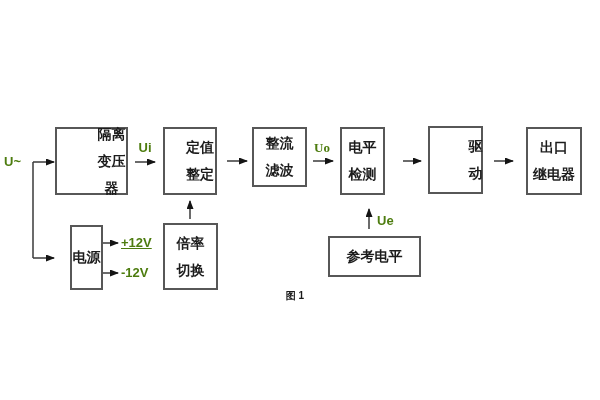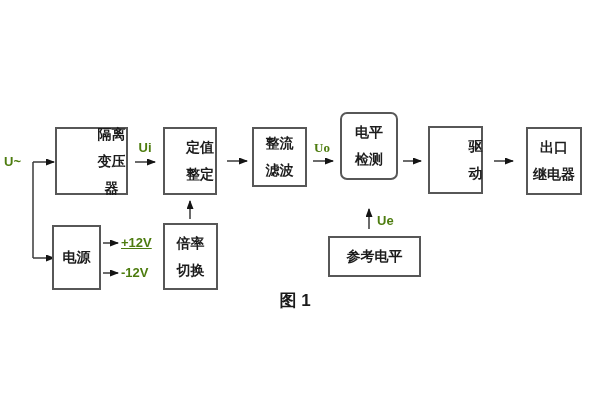--- a/index.html
+++ b/index.html
@@ -11,21 +11,21 @@
     position:absolute;border:2px solid #575757;background:#ffffff;
     display:flex;align-items:center;justify-content:center;text-align:center;
     font-size:14px;font-weight:600;line-height:27px;white-space:pre-line;
     box-sizing:border-box;color:#1c1c1c;
   }
   .lbl{
     position:absolute;font-size:13px;font-weight:700;color:#4d7c0f;
     white-space:nowrap;line-height:14px;
   }
   .caption{
-    position:absolute;font-size:17px;font-weight:600;color:#1a1a1a;
+    position:absolute;font-size:10px;font-weight:600;color:#1a1a1a;
     text-align:center;white-space:nowrap;
   }
   svg.wires{position:absolute;left:0;top:0;width:600px;height:400px;pointer-events:none;}
   svg.wires line,svg.wires polyline{stroke:#3a3a3a;stroke-width:1.5;fill:none;}
 </style>
 </head>
 <body>
 
 <div id="canvas">
 
@@ -56,29 +56,29 @@
 
   <div class="block" style="left:55px;top:127px;width:73px;height:68px;padding-left:40px;">隔离
 变压器</div>
 
   <div class="block" style="left:163px;top:127px;width:54px;height:68px;padding-left:20px;">定值
 整定</div>
 
   <div class="block" style="left:252px;top:127px;width:55px;height:60px;">整流
 滤波</div>
 
-  <div class="block" style="left:340px;top:112px;width:58px;height:68px;border-radius:7px;">电平
+  <div class="block" style="left:340px;top:127px;width:45px;height:68px;">电平
 检测</div>
 
   <div class="block" style="left:428px;top:126px;width:55px;height:68px;padding-left:40px;">驱动</div>
 
   <div class="block" style="left:520px;top:127px;width:56px;height:68px;margin-left:6px;">出口
 继电器</div>
 
-  <div class="block" style="left:52px;top:225px;width:49px;height:65px;">电源</div>
+  <div class="block" style="left:70px;top:225px;width:33px;height:65px;">电源</div>
 
   <div class="block" style="left:328px;top:236px;width:93px;height:41px;">参考电平</div>
 
   <div class="block" style="left:163px;top:223px;width:55px;height:67px;">倍率
 切换</div>
 
   <div class="lbl" style="left:4px;top:155px;">U~</div>
 
   <div class="lbl" style="left:133px;top:141px;width:24px;text-align:center;">Ui</div>
 

